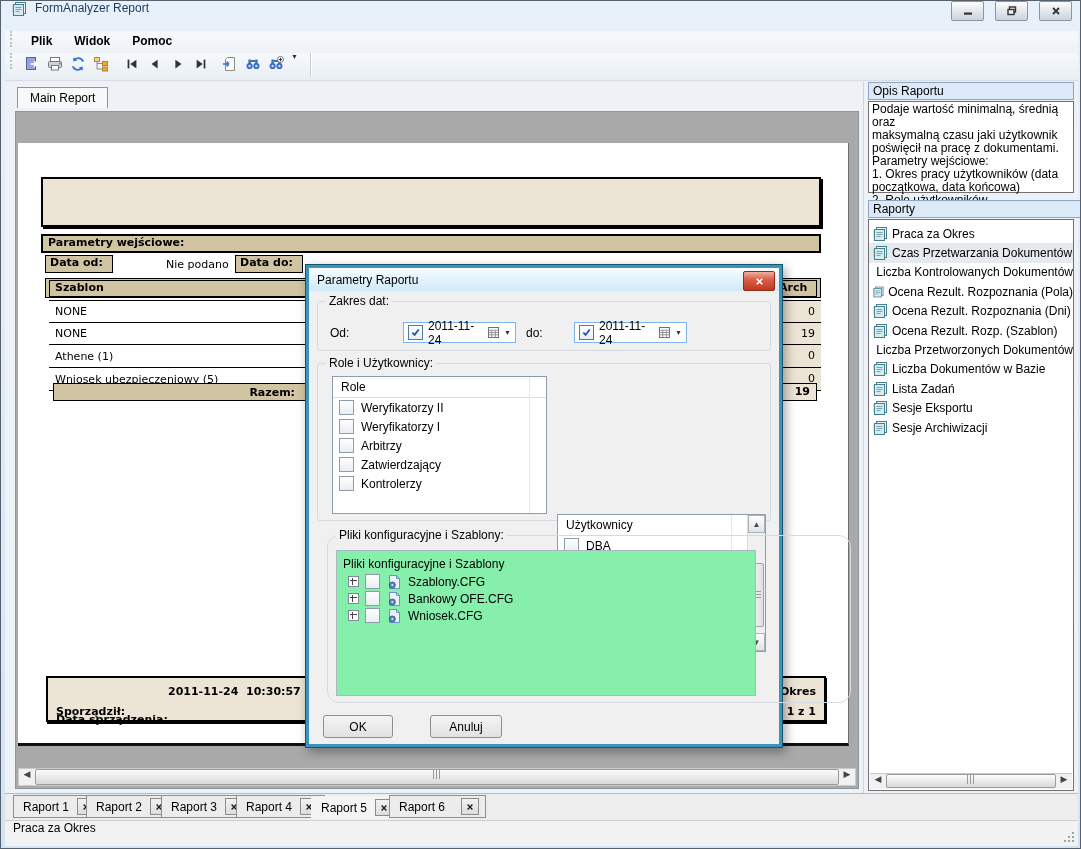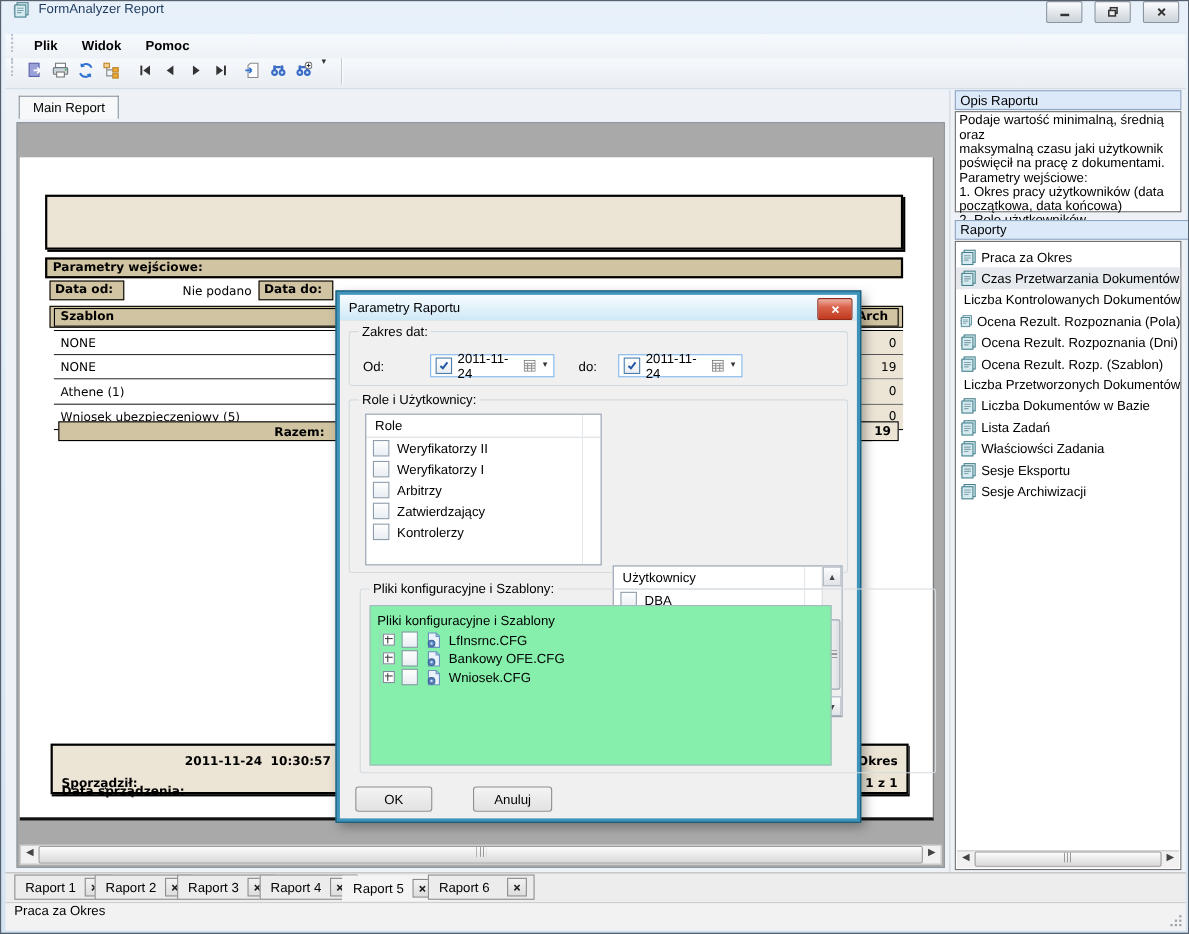--- a/index.html
+++ b/index.html
@@ -54,21 +54,21 @@
   .dialog{left:300px;top:182px;width:478px;height:484px;border:1px solid #17546e;background:#3e93ba;padding:3px;
           box-shadow:3px 4px 10px rgba(0,0,0,.35);}
   .dlg-title{height:23px;background:linear-gradient(#f7fcff,#cfe9f7);display:flex;align-items:center;padding-left:8px;}
   .dlg-close{position:absolute;right:7px;top:6px;width:30px;height:18px;border:1px solid #93291a;border-radius:2px;
              background:linear-gradient(#f0b0a0,#d9624a 40%,#c0391d);display:flex;align-items:center;justify-content:center;color:#fff;}
   .dlg-body{position:relative;background:#f0f0f0;height:453px;}
   .groupbox{border:1px solid #d3dbe0;border-radius:3px;}
   .grouplbl{position:absolute;top:-8px;left:8px;background:#f0f0f0;padding:0 3px;}
   .cb{width:13px;height:13px;border:1px solid #8e9dab;background:linear-gradient(#fefefe,#e9eef3);flex:none;}
   .cb.checked{border-color:#4a7dab;color:#2456a4;display:flex;align-items:center;justify-content:center;}
-  .datefield{background:#fff;border:1px solid #7eb4ea;display:flex;align-items:center;gap:5px;padding:0 4px;}
+  .datefield{background:#fff;border:1px solid #7eb4ea;display:flex;align-items:center;gap:5px;padding:0 4px;margin-left:12px;}
   .listbox{background:#fff;border:1px solid #8e9cab;position:relative;overflow:hidden;}
   .list-hdr{height:20px;display:flex;align-items:center;padding-left:8px;border-bottom:1px solid #dadfe4;}
   .colsep{position:absolute;top:0;bottom:0;width:1px;background:#e3e7ea;}
   .li{height:19px;display:flex;align-items:center;gap:7px;padding-left:6px;}
   .vscroll{position:absolute;right:0;top:0;bottom:0;width:17px;background:#f0f0f0;border-left:1px solid #dcdcdc;}
   .vsbtn{height:16px;border:1px solid #aab4bd;background:linear-gradient(#fdfdfd,#dfe3e7);display:flex;align-items:center;justify-content:center;font-size:8px;color:#444;}
   .vthumb{position:absolute;left:0;right:0;margin:0 1px;height:62px;top:48px;border:1px solid #9aa4ad;border-radius:2px;
           background:linear-gradient(90deg,#fbfbfb,#dcdfe3);display:flex;align-items:center;justify-content:center;}
   .vgrip{width:9px;height:9px;background:repeating-linear-gradient(#9a9a9a 0 1px,transparent 1px 3px);}
   .expander{width:9px;height:9px;border:1px solid #7c8b99;background:#fff;position:relative;flex:none;}
@@ -419,26 +419,20 @@
         <div class="rp-item">
             <svg width="16" height="16">
               <use href="#sym-report"></use>
             </svg>
             <span>Lista Zadań</span>
           </div>
         <div class="rp-item">
             <svg width="16" height="16">
               <use href="#sym-report"></use>
             </svg>
-            <span>Właściowści Zadania</span>
-          </div>
-        <div class="rp-item">
-            <svg width="16" height="16">
-              <use href="#sym-report"></use>
-            </svg>
             <span>Sesje Eksportu</span>
           </div>
         <div class="rp-item">
             <svg width="16" height="16">
               <use href="#sym-report"></use>
             </svg>
             <span>Sesje Archiwizacji</span>
           </div>
 
         <div class="abs hscroll flex" style="left:1px;right:1px;bottom:1px;height:16px;border-width:1px 0 0 0;">
@@ -563,33 +557,33 @@
             <div class="vscroll">
               <div class="vsbtn">▲</div>
               <div class="vthumb">
                   <span class="vgrip"></span>
                 </div>
               <div class="vsbtn" style="position:absolute;bottom:0;left:0;right:0;">▼</div>
             </div>
           </div>
         </div>
 
-        <div class="abs groupbox" style="left:18px;top:244px;width:524px;height:168px;">
+        <div class="abs groupbox" style="left:18px;top:244px;width:524px;height:168px;border-radius:12px;">
           <span class="grouplbl">Pliki konfiguracyjne i Szablony:</span>
           <div class="abs" style="left:8px;top:14px;width:420px;height:146px;background:#86efac;border:1px solid #aab6c0;padding:4px 0 0 6px;">
             <div class="treerow" style="height:18px;">
               <span>Pliki konfiguracyjne i Szablony</span>
             </div>
             <div class="treerow" style="border-left:1px dotted #b6bec6;padding-left:2px;margin-left:2px;">
               <span class="expander"></span>
               <span class="cb"></span>
               <svg width="16" height="16">
                   <use href="#sym-cfg"></use>
                 </svg>
-              <span>LfInsrnc.CFG</span>
+              <span>Szablony.CFG</span>
             </div>
             <div class="treerow" style="border-left:1px dotted #b6bec6;padding-left:2px;margin-left:2px;">
               <span class="expander"></span>
               <span class="cb"></span>
               <svg width="16" height="16">
                   <use href="#sym-cfg"></use>
                 </svg>
               <span>Bankowy OFE.CFG</span>
             </div>
             <div class="treerow" style="border-left:1px dotted #b6bec6;padding-left:2px;margin-left:2px;">

